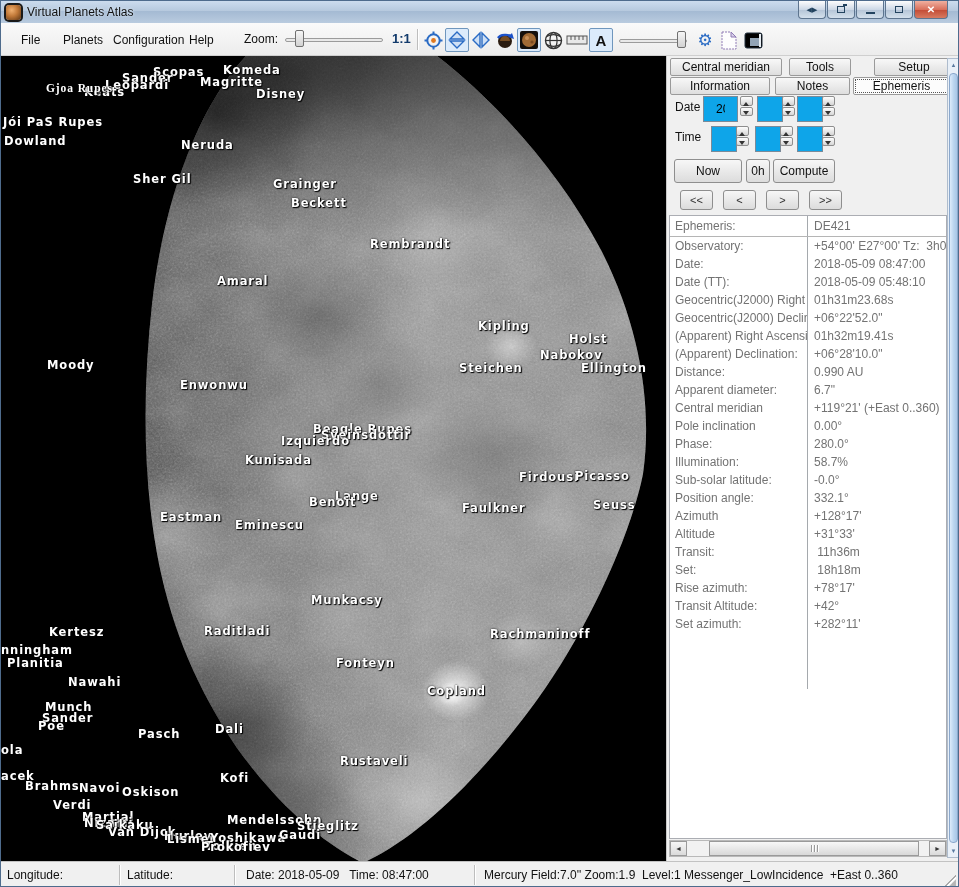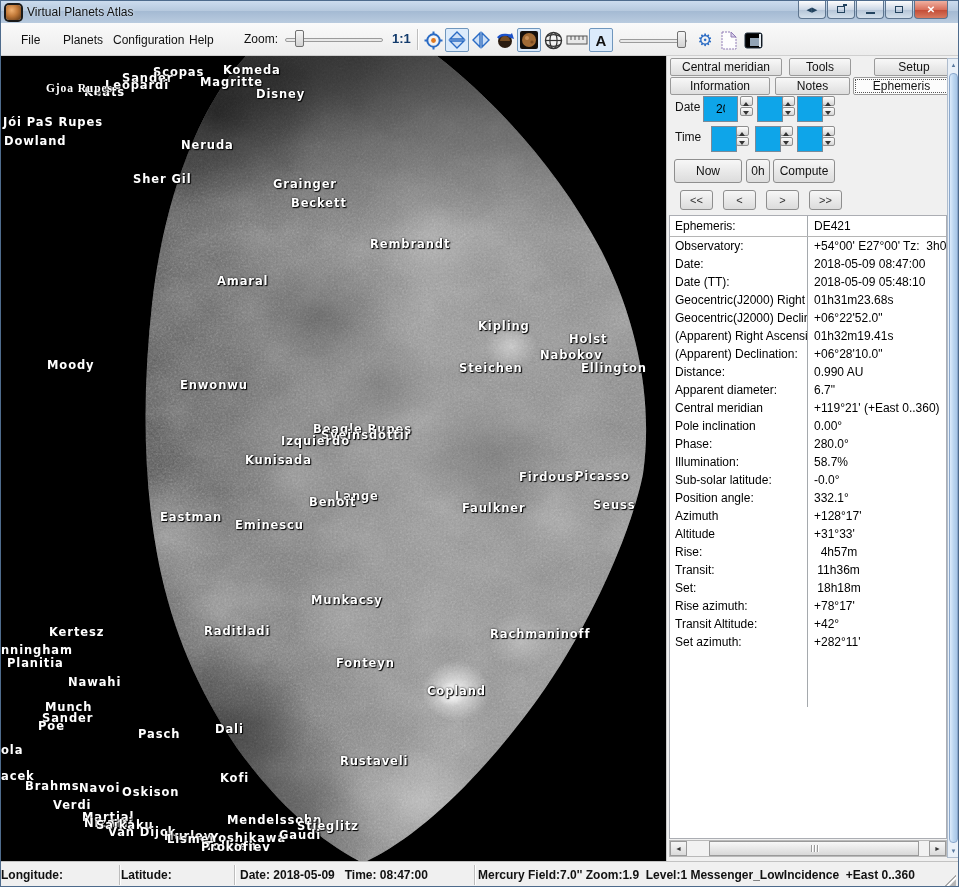--- a/index.html
+++ b/index.html
@@ -57,21 +57,21 @@
   .spin b{flex:1;background:linear-gradient(180deg,#fdfdfd,#d6d6d6);border:1px solid #8e8e8e;border-radius:2px;position:relative;margin-bottom:1px;}
   .spin b:last-child{margin-bottom:0;}
   .spin b.up::after{content:"";position:absolute;left:2px;top:2px;border:3px solid transparent;border-bottom:4px solid #333;}
   .spin b.dn::after{content:"";position:absolute;left:2px;top:3px;border:3px solid transparent;border-top:4px solid #333;}
   .pbtn{position:absolute;height:24px;font-size:12px;color:#111;text-align:center;
     background:linear-gradient(180deg,#f7f7f7,#dcdcdc);border:1px solid #8e8e8e;border-radius:3px;line-height:22px;}
   .navbtn{position:absolute;height:20px;width:33px;font-size:11px;color:#333;text-align:center;line-height:18px;
     background:linear-gradient(180deg,#f7f7f7,#dcdcdc);border:1px solid #8e8e8e;border-radius:3px;}
 
   #eph-table{position:absolute;left:2px;top:159px;width:278px;height:624px;background:#fff;border:1px solid #abadb3;overflow:hidden;}
-  .erow{display:flex;height:18px;font-size:12px;color:#000000;align-items:center;}
+  .erow{display:flex;height:18px;font-size:12px;color:#737373;align-items:center;}
   .erow.first{height:21px;border-bottom:1px solid #b5b5b5;}
   .elabel{width:137px;padding-left:5px;white-space:nowrap;overflow:hidden;flex:none;}
   .evalue{flex:1;border-left:1px solid #a5a9ad;padding-left:6px;white-space:pre;overflow:hidden;height:100%;display:flex;align-items:center;}
   .erow-filler{display:flex;height:56px;}
   .erow-filler .evalue{border-left:1px solid #a5a9ad;}
 
   
   #hscroll{position:absolute;left:2px;top:784px;width:278px;height:17px;background:#f2f2f2;border:1px solid #b9b9b9;display:flex;}
   .harrow{width:17px;height:100%;background:linear-gradient(180deg,#f6f6f6,#dadada);border:1px solid #9a9a9a;
     display:flex;align-items:center;justify-content:center;font-size:7px;color:#333;flex:none;}
@@ -81,21 +81,21 @@
   #hthumb i{width:1px;height:7px;background:#9a9a9a;box-shadow:1px 0 0 #fff;}
 
   
   #vscroll{position:absolute;right:0px;top:2px;width:13px;height:800px;background:#e9f0f8;border:1px solid #aebccd;}
   #vthumb{position:absolute;left:1px;top:14px;width:9px;height:770px;border:1px solid #8ba8cc;border-radius:4px;
     background:linear-gradient(90deg,#dcebfb,#bcd6f0 50%,#a8c6e6);}
   .varrow{position:absolute;left:0;width:11px;height:12px;font-size:6px;color:#5a7aa0;text-align:center;line-height:12px;}
 
   
   #statusbar{position:absolute;left:0;top:860px;width:100%;height:27px;background:#f0f0f0;border-top:1px solid #c2c2c2;font-size:12px;color:#111;}
-  .spanel{position:absolute;top:0;height:100%;display:flex;align-items:center;white-space:pre;font-weight:bold;}
+  .spanel{position:absolute;top:0;height:100%;display:flex;align-items:center;padding-left:6px;white-space:pre;}
   .sdiv{position:absolute;top:3px;height:20px;width:1px;background:#bdbdbd;box-shadow:1px 0 0 #fff;}
   #grip{position:absolute;right:2px;bottom:2px;width:12px;height:12px;
     background:
      linear-gradient(135deg,transparent 0 50%,#aaa 50% 60%,#fff 60% 70%,transparent 70%) ;
   }
   #grip::before{content:"◢";color:#b5b5b5;font-size:10px;position:absolute;right:0;bottom:-2px;}
 </style>
 </head>
 <body>
 
@@ -482,24 +482,20 @@
           </div>
           <div class="erow">
             <span class="elabel">Azimuth</span>
             <span class="evalue">+128°17'</span>
           </div>
           <div class="erow">
             <span class="elabel">Altitude</span>
             <span class="evalue">+31°33'</span>
           </div>
           <div class="erow">
-            <span class="elabel">Rise:</span>
-            <span class="evalue">  4h57m</span>
-          </div>
-          <div class="erow">
             <span class="elabel">Transit:</span>
             <span class="evalue"> 11h36m</span>
           </div>
           <div class="erow">
             <span class="elabel">Set:</span>
             <span class="evalue"> 18h18m</span>
           </div>
           <div class="erow">
             <span class="elabel">Rise azimuth:</span>
             <span class="evalue">+78°17'</span>

